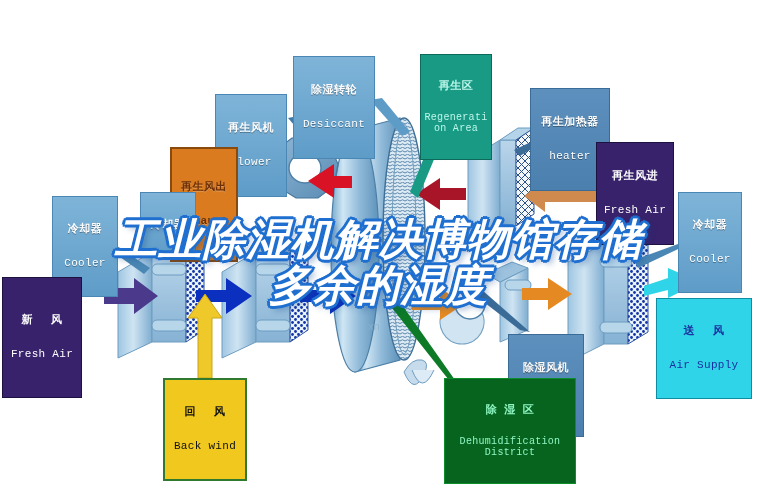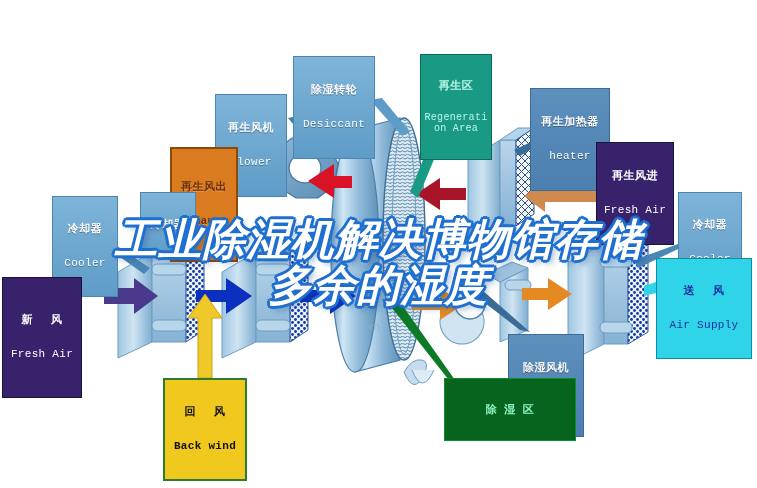--- a/index.html
+++ b/index.html
@@ -19,21 +19,21 @@
        border:1px solid #4a87b4;color:#ffffff;
        text-shadow:0 1px 0 rgba(0,0,0,.35);}
   .steel{background:linear-gradient(180deg,#5d90bd 0%,#4b7fae 100%);
        border:1px solid #3b6c98;color:#ffffff;
        text-shadow:0 1px 0 rgba(0,0,0,.4);}
   .orange{background:#d97b1e;border:2px solid #8a4a0c;color:#6d2f06;
        text-shadow:0 1px 0 rgba(255,255,255,.25);}
   .purple{background:#37226b;border:1px solid #1d1140;color:#ffffff;}
   .teal{background:#189a84;border:1px solid #0d6a5b;color:#bdf6ea;}
   .green{background:#07641f;border:1px solid #0b8d2c;color:#8ff5c2;}
-  .cyan{background:#2fd4e8;border:1px solid #0d8ea2;color:#1b2f9e;}
+  .cyan{background:#2fd4e8;border:1px solid #0d8ea2;color:#1b2f9e;margin-top:40px;}
   .gold{background:#f0c81e;border:2px solid #2f7a2f;color:#101010;}
 
   
   #title{position:absolute;left:0;top:216px;width:757px;z-index:90;
          text-align:center;font-family:"DejaVu Sans","Liberation Sans",sans-serif;
          font-weight:bold;font-size:43px;line-height:1.08;color:#ffffff;
          font-style:italic;letter-spacing:1px;
          -webkit-text-stroke:3px #1f6fd0;
          paint-order:stroke fill;
          text-shadow:
@@ -262,30 +262,32 @@
     <span class="en">Cooler</span>
   </div>
 
   <div class="lbl purple" style="left:2px;top:277px;width:80px;padding:12px 2px;font-size:11px;">
     <span class="cn">新     风</span>
     <span class="en">Fresh Air</span>
   </div>
 
   <div class="lbl gold" style="left:163px;top:378px;width:84px;padding:2px 2px;font-size:11px;">
     <span class="cn">回     风</span>
-    <span class="en" style="font-weight:bold">Back wind</span>
+    <span class="en" style="font-weight:normal">Back wind</span>
   </div>
 
   <div class="lbl steel" style="left:508px;top:334px;width:76px;padding:3px 2px;font-size:11px;">
     <span class="cn">除湿风机</span>
     <span class="en">Blower</span>
   </div>
 
   <div class="lbl green" style="left:444px;top:378px;width:132px;padding:3px 2px;font-size:10px;">
     <span class="cn" style="font-size:11px">除  湿  区</span>
+    <span class="en">Dehumidification
+District</span>
   </div>
 
   <div class="lbl cyan" style="left:656px;top:258px;width:96px;padding:2px 2px;font-size:11px;">
     <span class="cn">送     风</span>
     <span class="en">Air Supply</span>
   </div>
 
   <div id="title">
     <span>工业除湿机解决博物馆存储</span>
     <span>多余的湿度</span>

